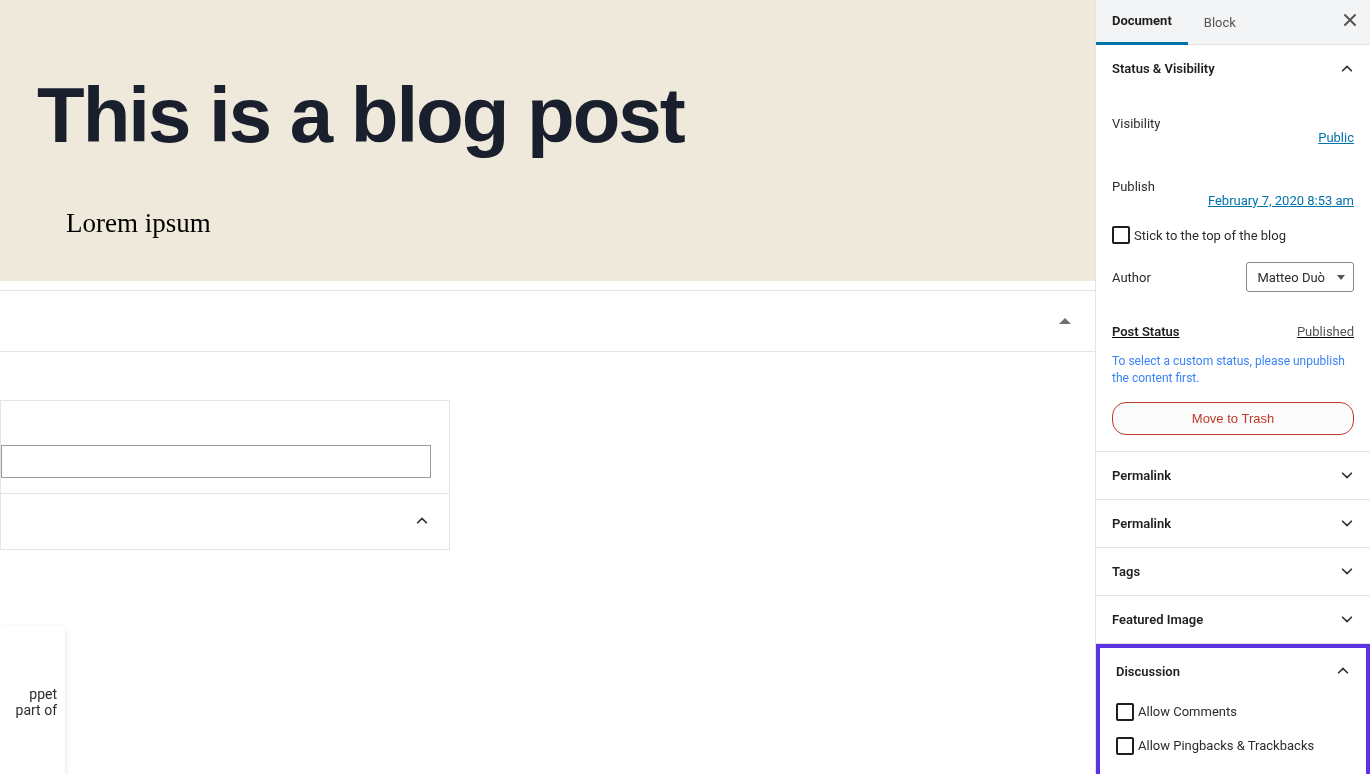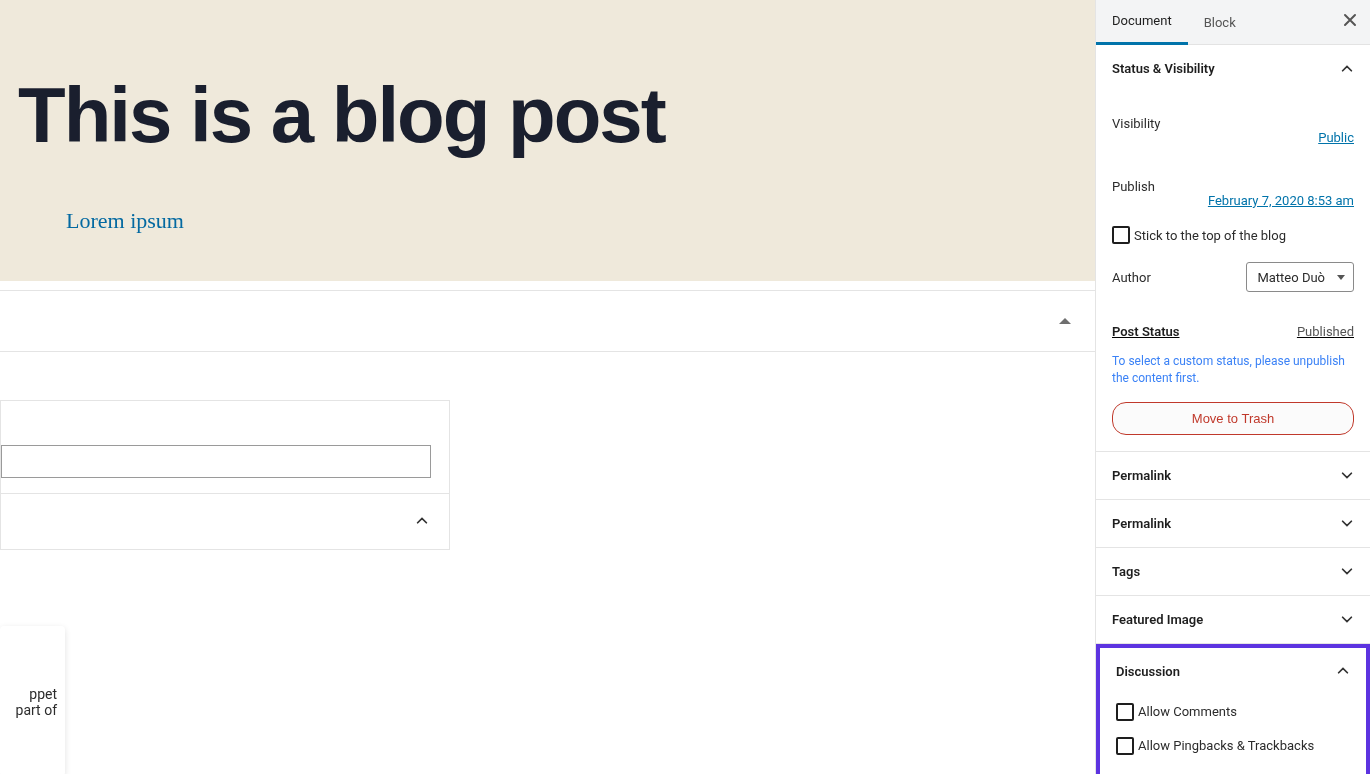--- a/index.html
+++ b/index.html
@@ -1,34 +1,34 @@
 <!DOCTYPE html>
 <html><head>
   <meta charset="utf-8">
   <style>
     * { margin: 0; padding: 0; box-sizing: border-box; }
     body { font-family: -apple-system, BlinkMacSystemFont, "Segoe UI", Roboto, Helvetica, Arial, sans-serif; width: 1370px; height: 774px; overflow: hidden; background: #fff; }
     .layout { display: flex; height: 774px; }
     .editor-area { flex: 1; position: relative; overflow: hidden; }
     .title-band { background: #efe9db; height: 281px; padding: 0; }
-    .post-title { font-family: Helvetica, Arial, sans-serif; font-size: 78px; font-weight: 800; color: #1a1f2e; letter-spacing: -2px; padding: 76px 0 0 18px; line-height: 1; }
-    .lorem { font-family: Georgia, "Times New Roman", serif; font-size: 22px; color: #0369a1; padding: 54px 0 0 66px; }
+    .post-title { font-family: Helvetica, Arial, sans-serif; font-size: 78px; font-weight: 800; color: #1a1f2e; letter-spacing: -2px; padding: 76px 0 0 18px; line-height: 1; margin-left: 19px; }
+    .lorem { font-family: Georgia, "Times New Roman", serif; font-size: 27px; color: #000000; padding: 54px 0 0 66px; }
     .below-band { background: #fff; position: relative; height: 493px; }
     .separator-row { border-top: 1px solid #e4e4e4; border-bottom: 1px solid #e4e4e4; height: 62px; margin-top: 9px; position: relative; }
     .sep-tri { position: absolute; right: 24px; top: 50%; transform: translateY(-50%); width: 0; height: 0; border-left: 6px solid transparent; border-right: 6px solid transparent; border-bottom: 6px solid #6f6f6f; }
     .faded-box { border: 1px solid #e4e4e4; position: absolute; top: 110px; left: 0; width: 450px; height: 94px; }
     .inner-input { border: 1px solid #9a9a9a; background: #fff; height: 33px; margin: 44px 18px 0 0; }
     .faded-box2 { border: 1px solid #e4e4e4; border-top: none; position: absolute; top: 204px; left: 0; width: 450px; height: 56px; }
     .fb2-chev { position: absolute; right: 20px; top: 20px; }
     .snippet-card { position: absolute; left: 0; top: 336px; width: 65px; height: 150px; background: #fff; border-radius: 4px; box-shadow: 0 2px 6px rgba(0,0,0,.12); padding: 60px 8px 8px 0; font-size: 14px; color: #2c2c2c; text-align: right; }
     .snippet-card .l1 { }
     .sidebar { width: 275px; border-left: 1px solid #e4e4e4; background: #fff; display: flex; flex-direction: column; }
     .tabs { display: flex; align-items: center; height: 45px; background: #f3f4f5; border-bottom: 1px solid #e3e3e3; position: relative; }
     .tab { padding: 0 16px; height: 45px; display: flex; align-items: center; font-size: 13px; color: #555; cursor: pointer; }
-    .tab.active { font-weight: 400; color: #1e1e1e; border-bottom: 3px solid #0073aa; background: #f3f4f5; }
+    .tab.active { font-weight: 700; color: #1e1e1e; border-bottom: 3px solid #0073aa; background: #f3f4f5; }
     .tab-close { position: absolute; right: 12px; top: 12px; cursor: pointer; color: #555; }
     .panel { border-bottom: 1px solid #e4e4e4; }
     .panel-head { display: flex; align-items: center; justify-content: space-between; padding: 16px; cursor: pointer; }
     .panel-title { font-size: 13px; font-weight: 600; color: #1e1e1e; }
     .panel-body { padding: 0 16px 16px; }
     .row { display: flex; align-items: center; justify-content: space-between; padding: 10px 0; font-size: 13px; color: #2c2c2c; }
     .link { color: #0073aa; text-decoration: underline; font-size: 13px; cursor: pointer; margin-top: 28px; }
     .checkbox-row { display: flex; align-items: center; gap: 4px; padding: 8px 0; font-size: 13px; color: #2c2c2c; }
     .cbox { width: 18px; height: 18px; border: 2px solid #1e1e1e; border-radius: 2px; flex-shrink: 0; cursor: pointer; }
     .author-select { border: 1px solid #8a8a8a; border-radius: 3px; height: 30px; padding: 0 28px 0 10px; font-size: 13px; display: flex; align-items: center; position: relative; cursor: pointer; }

